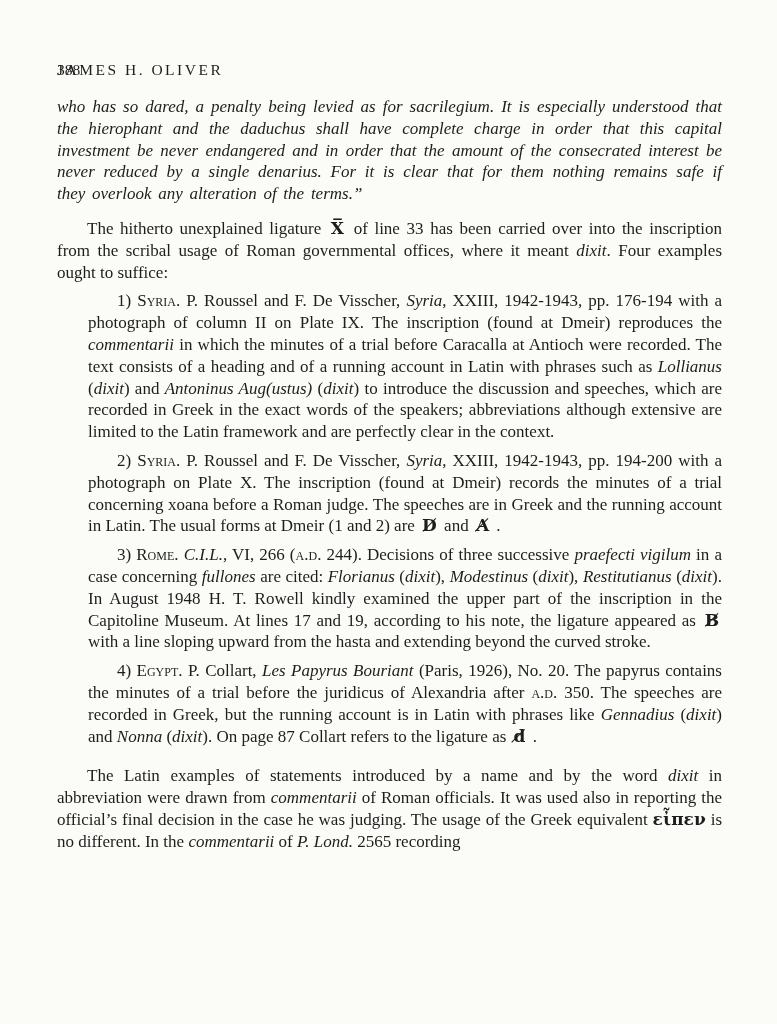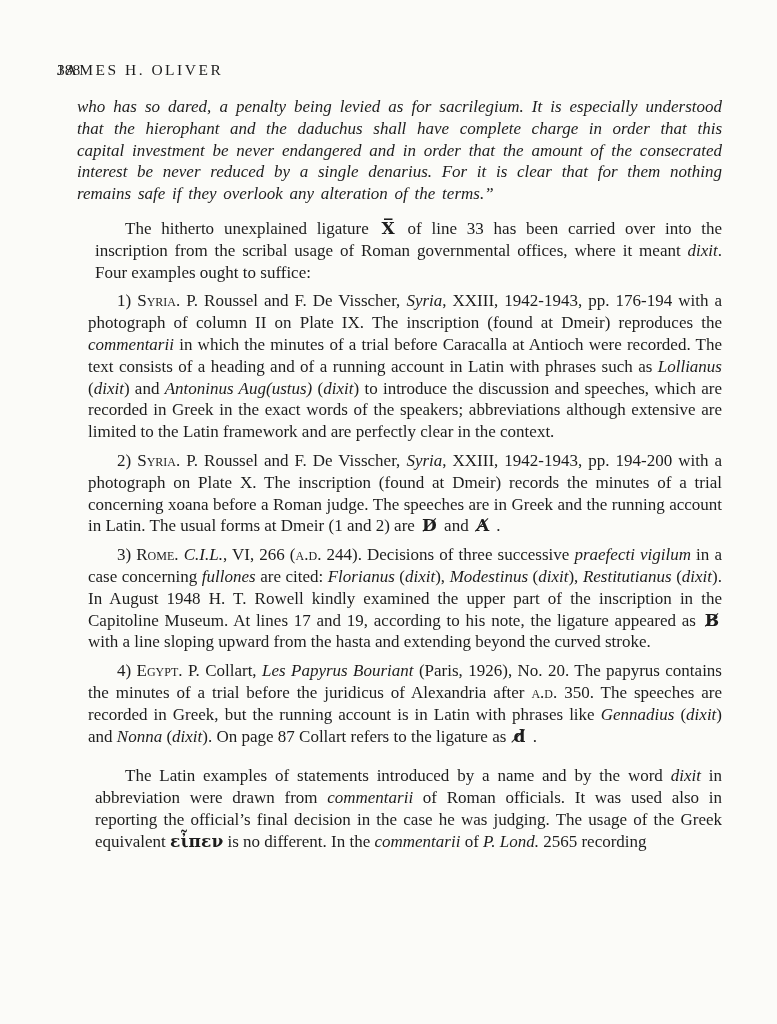--- a/index.html
+++ b/index.html
@@ -39,25 +39,23 @@
   .blk {
     font-size: 17px;
     line-height: 21.8px;
     text-align: justify;
     margin: 0;
   }
   .quote {
     font-style: italic;
     word-spacing: 2.5px;
     margin-bottom: 13px;
-    margin-left: 20px;
   }
   .para-indent {
     text-indent: 30px;
-    margin-left: 38px;
   }
   .closing {
     margin-top: 18px;
   }
   .example {
     margin: 7px 0 7px 31px;
     text-indent: 29px;
   }
   .i   { font-style: italic; }
   .sc  { font-variant: small-caps; }

